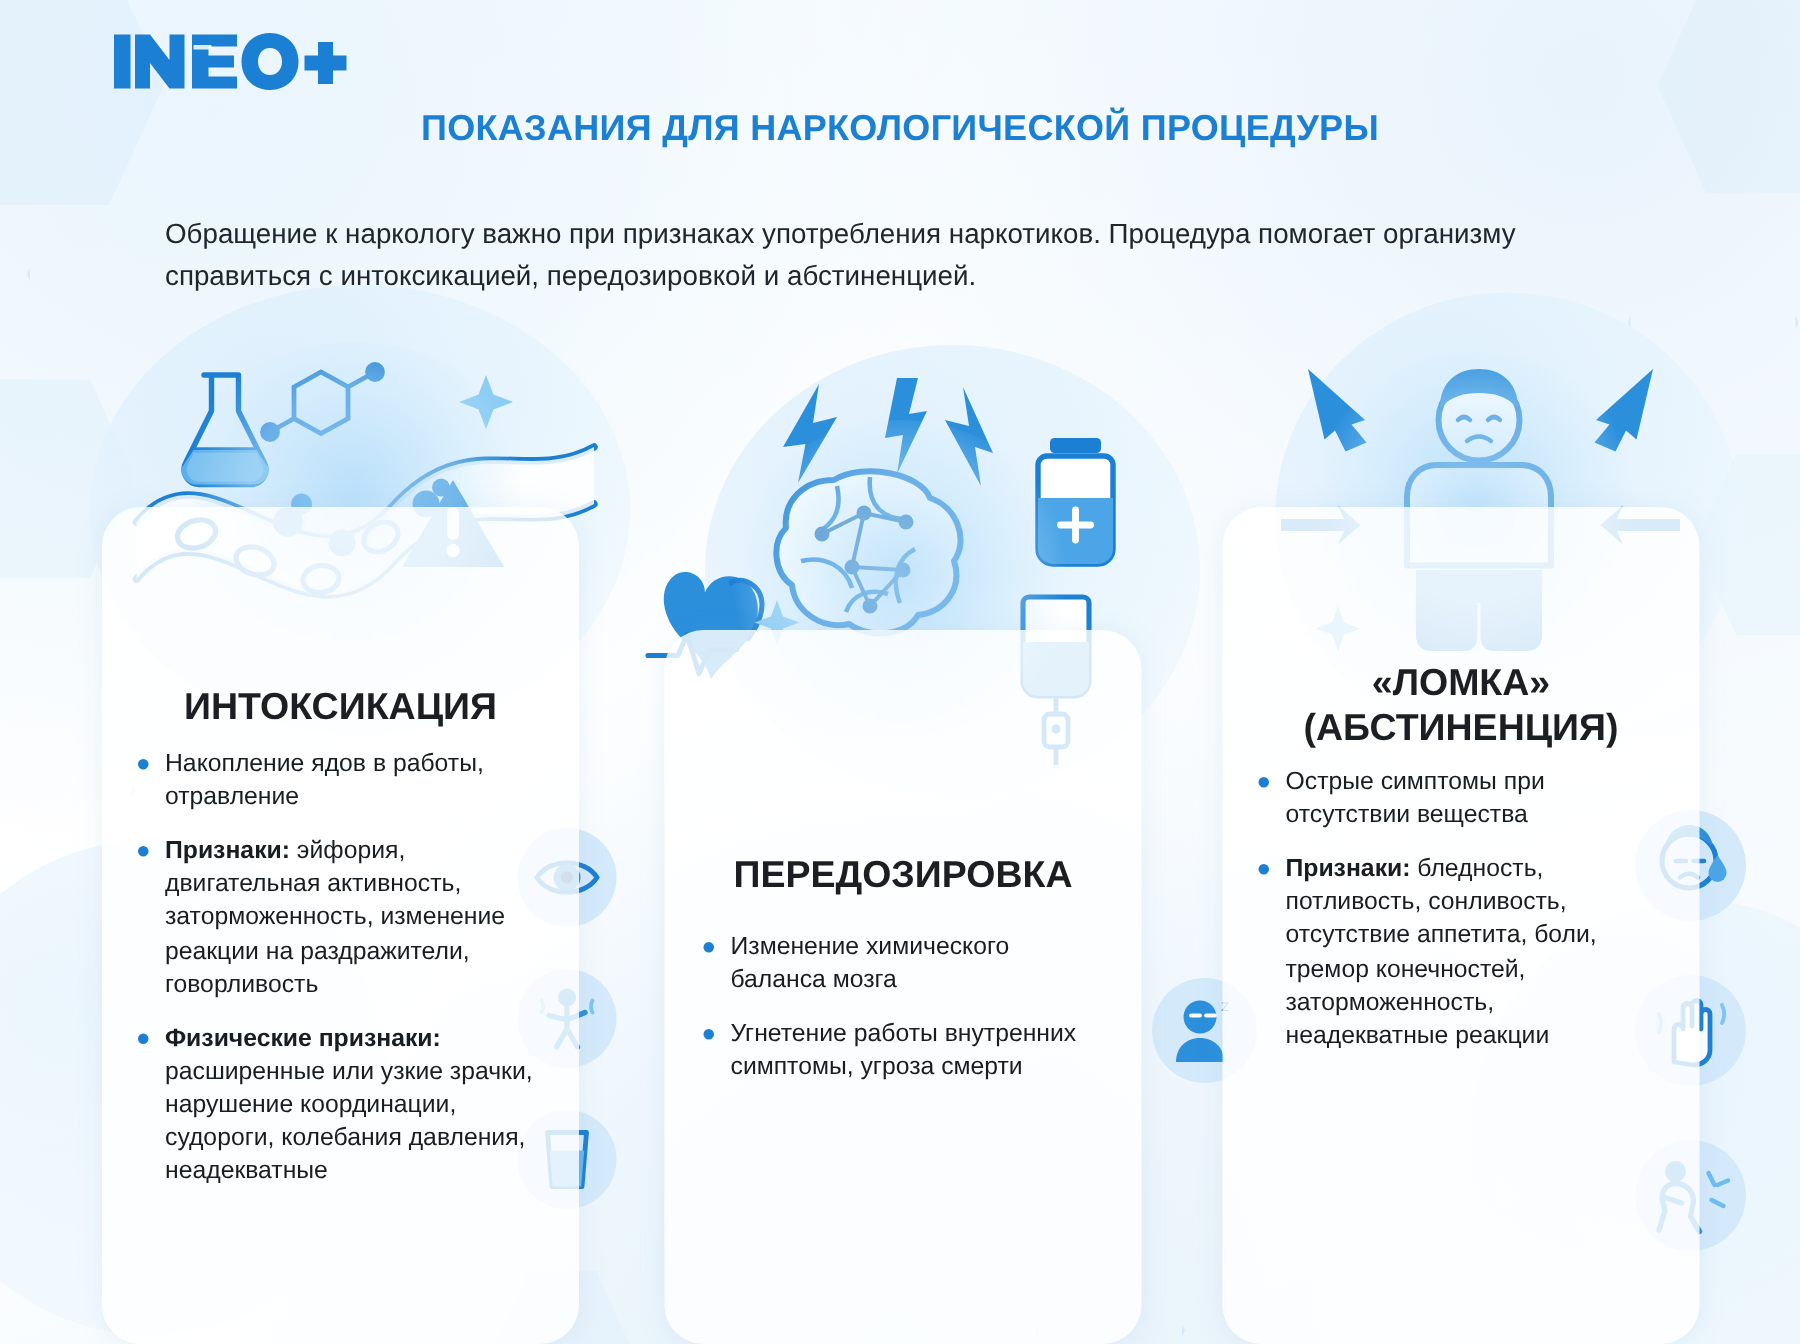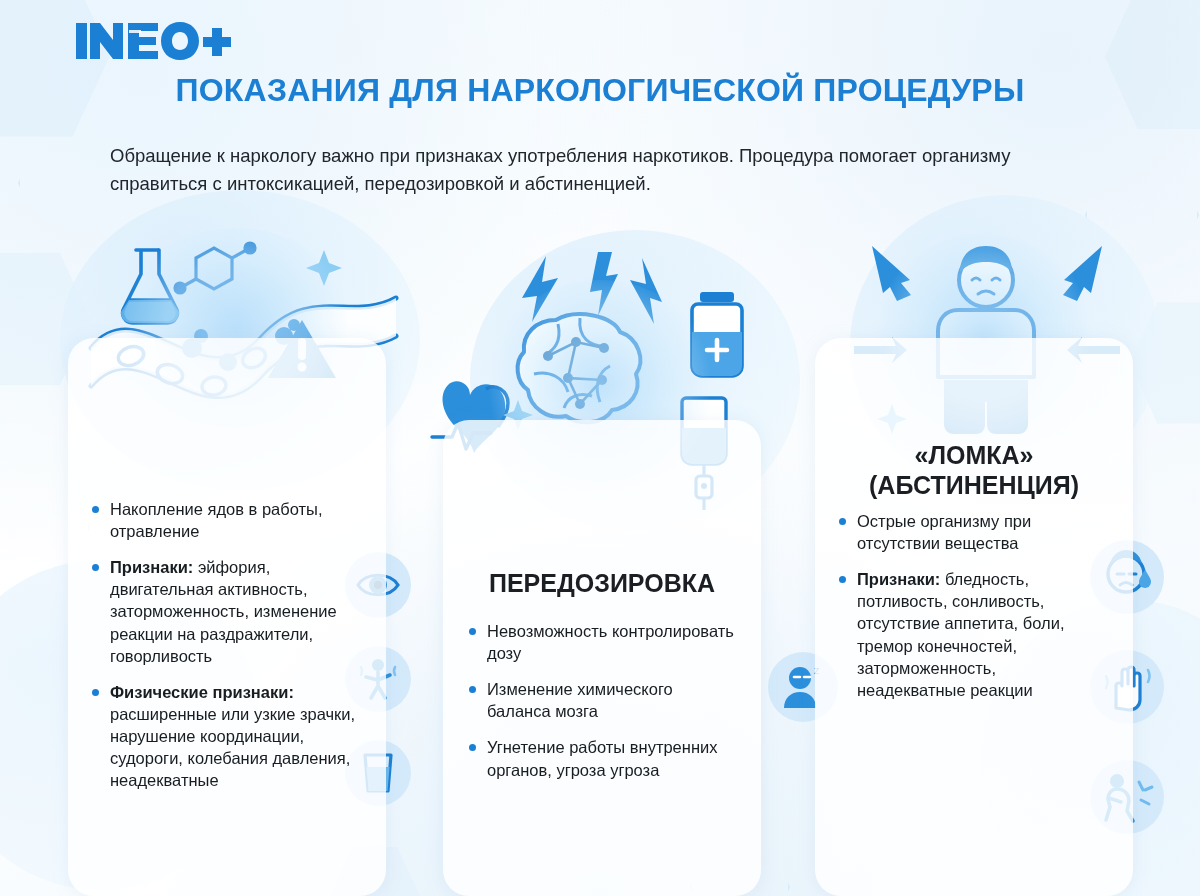--- a/index.html
+++ b/index.html
@@ -59,21 +59,21 @@
   }
   .logo svg { display: block; }
 
   
   .main-title {
     position: absolute;
     left: 0;
     top: 72px;
     width: 1200px;
     text-align: center;
-    font-size: 32px;
+    font-size: 24px;
     font-weight: 700;
     letter-spacing: .2px;
     color: #1b7fd4;
     text-transform: uppercase;
   }
   .subtitle {
     position: absolute;
     left: 50%;
     transform: translateX(-50%);
     top: 142px;
@@ -377,37 +377,37 @@
   </div>
   <div class="circ-icon" style="left:1090px; top:760px; width:74px; height:74px;">
     <svg width="52" height="50" viewBox="0 0 52 50">
       <circle cx="16" cy="9" r="7" fill="#2b8fdc"></circle>
       <path d="M16 17 c8 0 12 6 12 12 l-2 10 l6 10 M16 17 c-6 0 -9 5 -9 10 l2 8 l-4 13 M8 26 l12 4" fill="none" stroke="#2b8fdc" stroke-width="3.6" stroke-linecap="round" stroke-linejoin="round"></path>
       <path d="M38 10 l4 8 M44 18 l7 -3 M40 28 l8 4" fill="none" stroke="#6fbcef" stroke-width="3" stroke-linecap="round"></path>
     </svg>
   </div>
 
   <div class="card" id="card-intox">
+    <div class="card-title" id="title-intox">ИНТОКСИКАЦИЯ</div>
     <ul class="bullets" id="bul-intox">
       <li><span>Накопление ядов в работы, отравление</span></li>
       <li><b>Признаки:</b><span> эйфория, двигательная активность, заторможенность, изменение реакции на раздражители, говорливость</span></li>
       <li><b>Физические признаки:</b><span> расширенные или узкие зрачки, нарушение координации, судороги, колебания давления, неадекватные</span></li>
     </ul>
   </div>
 
   <div class="card" id="card-over">
     <div class="card-title" id="title-over">ПЕРЕДОЗИРОВКА</div>
     <ul class="bullets" id="bul-over">
-      <li><span>Невозможность контролировать дозу</span></li>
       <li><span>Изменение химического баланса мозга</span></li>
-      <li><span>Угнетение работы внутренних органов, угроза угроза</span></li>
+      <li><span>Угнетение работы внутренних симптомы, угроза смерти</span></li>
     </ul>
   </div>
 
   <div class="card" id="card-absti">
     <div class="card-title" id="title-absti">«ЛОМКА» (АБСТИНЕНЦИЯ)</div>
     <ul class="bullets" id="bul-absti">
-      <li><span>Острые организму при отсутствии вещества</span></li>
+      <li><span>Острые симптомы при отсутствии вещества</span></li>
       <li><b>Признаки:</b><span> бледность, потливость, сонливость, отсутствие аппетита, боли, тремор конечностей, заторможенность, неадекватные реакции</span></li>
     </ul>
   </div>
 
 </div>
 
 </body></html>

